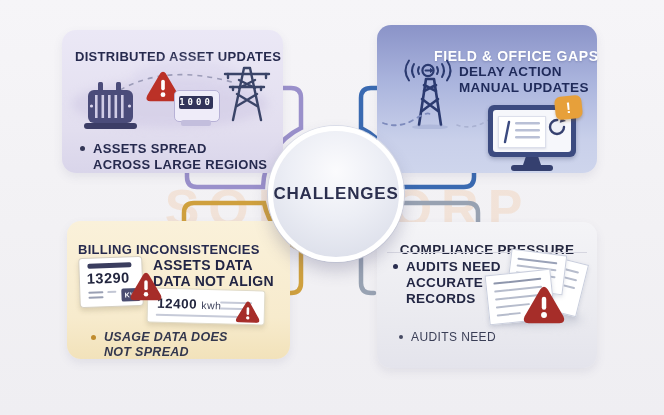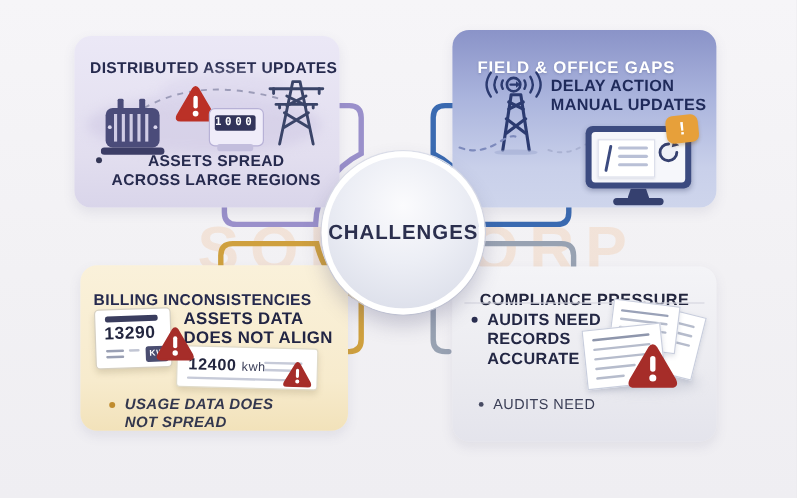--- a/index.html
+++ b/index.html
@@ -11,21 +11,21 @@
              letter-spacing:9px;color:#ef9b4f;opacity:.16;z-index:1;user-select:none;}
   
   .connectors{left:0;top:0;z-index:2;}
   
   .panel{z-index:3;border-radius:14px;box-shadow:0 4px 10px rgba(90,90,130,.10);}
   .panel-tl{left:62px;top:30px;width:221px;height:143px;background:linear-gradient(180deg,#ebe8f6 0%,#e2deef 70%,#d9d5ea 100%);}
   .panel-tr{left:377px;top:25px;width:220px;height:148px;background:linear-gradient(180deg,#8a93c8 0%,#aab4dd 38%,#c9d0ea 78%,#ced5ec 100%);}
   .panel-bl{left:67px;top:221px;width:223px;height:138px;background:linear-gradient(180deg,#faf1da 0%,#f7ebcd 70%,#f2e2ba 100%);}
   .panel-br{left:377px;top:222px;width:220px;height:146px;background:linear-gradient(180deg,#f4f4f7 0%,#ebebf0 60%,#e4e4ec 100%);}
   .ptitle{font-weight:bold;color:#262a4e;font-size:13px;letter-spacing:.3px;white-space:nowrap;}
-  .ptitle-tr{color:#ffffff;font-size:14px;letter-spacing:.6px;text-shadow:0 1px 2px rgba(40,50,100,.25);}
+  .ptitle-tr{color:#ffffff;font-size:14px;letter-spacing:.6px;text-shadow:0 1px 2px rgba(40,50,100,.25);margin-left:36px;}
   .divider{height:1px;background:#d6d6e0;}
   
   .bullet{display:flex;gap:8px;}
   .dot{width:5px;height:5px;border-radius:50%;background:#343757;margin-top:5px;flex:0 0 auto;}
   .btxt{font-weight:bold;font-size:13px;line-height:16px;letter-spacing:.3px;color:#262a4e;}
   .btxt-sm{font-weight:600;font-size:12.5px;line-height:15px;letter-spacing:.3px;color:#33374e;}
   .btxt-xs{font-weight:500;font-size:12px;line-height:15px;letter-spacing:.4px;color:#3a3e56;}
   
   .blob{border-radius:50%;filter:blur(5px);}
   
@@ -120,21 +120,21 @@
       <svg class="abs" style="left:152px;top:0;" width="50" height="66" viewBox="0 0 50 66">
         <g fill="none" stroke="#3a4468" stroke-width="2.4" stroke-linecap="round">
           <path d="M11 62 L22 10 M39 62 L28 10 M22 10 H28"></path>
           <path d="M15 48 L35 36 M15 36 L35 48 M17 30 L33 22 M17 22 L33 30"></path>
           <path d="M3 16 H47 M8 29 H42"></path>
           <path d="M6 16 V20 M44 16 V20 M11 29 V32 M39 29 V32"></path>
         </g>
       </svg>
     </div>
 
-    <div class="abs bullet" style="left:18px;top:96px;text-align:center;">
+    <div class="abs bullet" style="left:18px;top:111px;">
       <span class="dot"></span>
       <span class="btxt">
         <div>ASSETS SPREAD</div>
         <div>ACROSS LARGE REGIONS</div>
       </span>
     </div>
   </section>
 
   <section class="abs panel panel-tr">
     <h2 class="abs ptitle ptitle-tr" style="left:21px;top:11px;">FIELD &amp; OFFICE GAPS</h2>
@@ -205,21 +205,21 @@
     </div>
 
     <svg class="abs" style="left:63px;top:51px;z-index:5;" width="32" height="29" viewBox="0 0 24 22">
       <path d="M10.4 2.4 Q12 0 13.6 2.4 L22.6 17.8 Q24 20.8 20.9 20.8 H3.1 Q0 20.8 1.4 17.8 Z" fill="#a62d29" stroke="#a62d29" stroke-width="1.4" stroke-linejoin="round"></path>
       <rect x="10.7" y="6.2" width="2.6" height="7.6" rx="1.3" fill="#fff"></rect>
       <circle cx="12" cy="16.8" r="1.7" fill="#fff"></circle>
     </svg>
 
     <div class="abs" style="left:86px;top:36px;">
       <div class="btxt" style="font-size:14px;color:#222544;">ASSETS DATA</div>
-      <div class="btxt" style="font-size:14px;color:#222544;">DOES NOT ALIGN</div>
+      <div class="btxt" style="font-size:14px;color:#222544;">DATA NOT ALIGN</div>
     </div>
 
     <div class="abs receipt">
       <div class="abs receipt-value">
         <span>12400</span>
         <span class="receipt-unit">kwh</span>
       </div>
       <div class="abs mini-line" style="left:72px;top:11px;width:32px;background:#c6cad8;"></div>
       <div class="abs mini-line" style="left:72px;top:17px;width:32px;background:#c6cad8;"></div>
       <div class="abs mini-line" style="left:8px;top:25px;width:96px;background:#c6cad8;"></div>
@@ -240,22 +240,22 @@
   </section>
 
   <section class="abs panel panel-br">
     <h2 class="abs ptitle" style="left:0;top:9px;width:100%;text-align:center;font-size:13.5px;color:#23263e;">COMPLIANCE PRESSURE</h2>
     <div class="abs divider" style="left:10px;top:30px;width:200px;"></div>
 
     <div class="abs bullet" style="left:16px;top:37px;">
       <span class="dot" style="background:#2a2e50;"></span>
       <span class="btxt" style="font-size:13.5px;color:#232744;">
         <div>AUDITS NEED</div>
+        <div>ACCURATE</div>
         <div>RECORDS</div>
-        <div>ACCURATE</div>
       </span>
     </div>
 
     <div class="abs" style="left:108px;top:28px;width:104px;height:80px;">
       <div class="abs blob" style="left:6px;top:62px;width:92px;height:14px;background:#b9bdcb;opacity:.55;border-radius:50%;"></div>
       <div class="abs page" style="left:64px;top:10px;width:32px;height:52px;transform:rotate(14deg);">
         <div class="abs pline" style="left:5px;top:8px;width:20px;"></div>
         <div class="abs pline" style="left:5px;top:16px;width:20px;"></div>
         <div class="abs pline" style="left:5px;top:24px;width:20px;"></div>
       </div>

